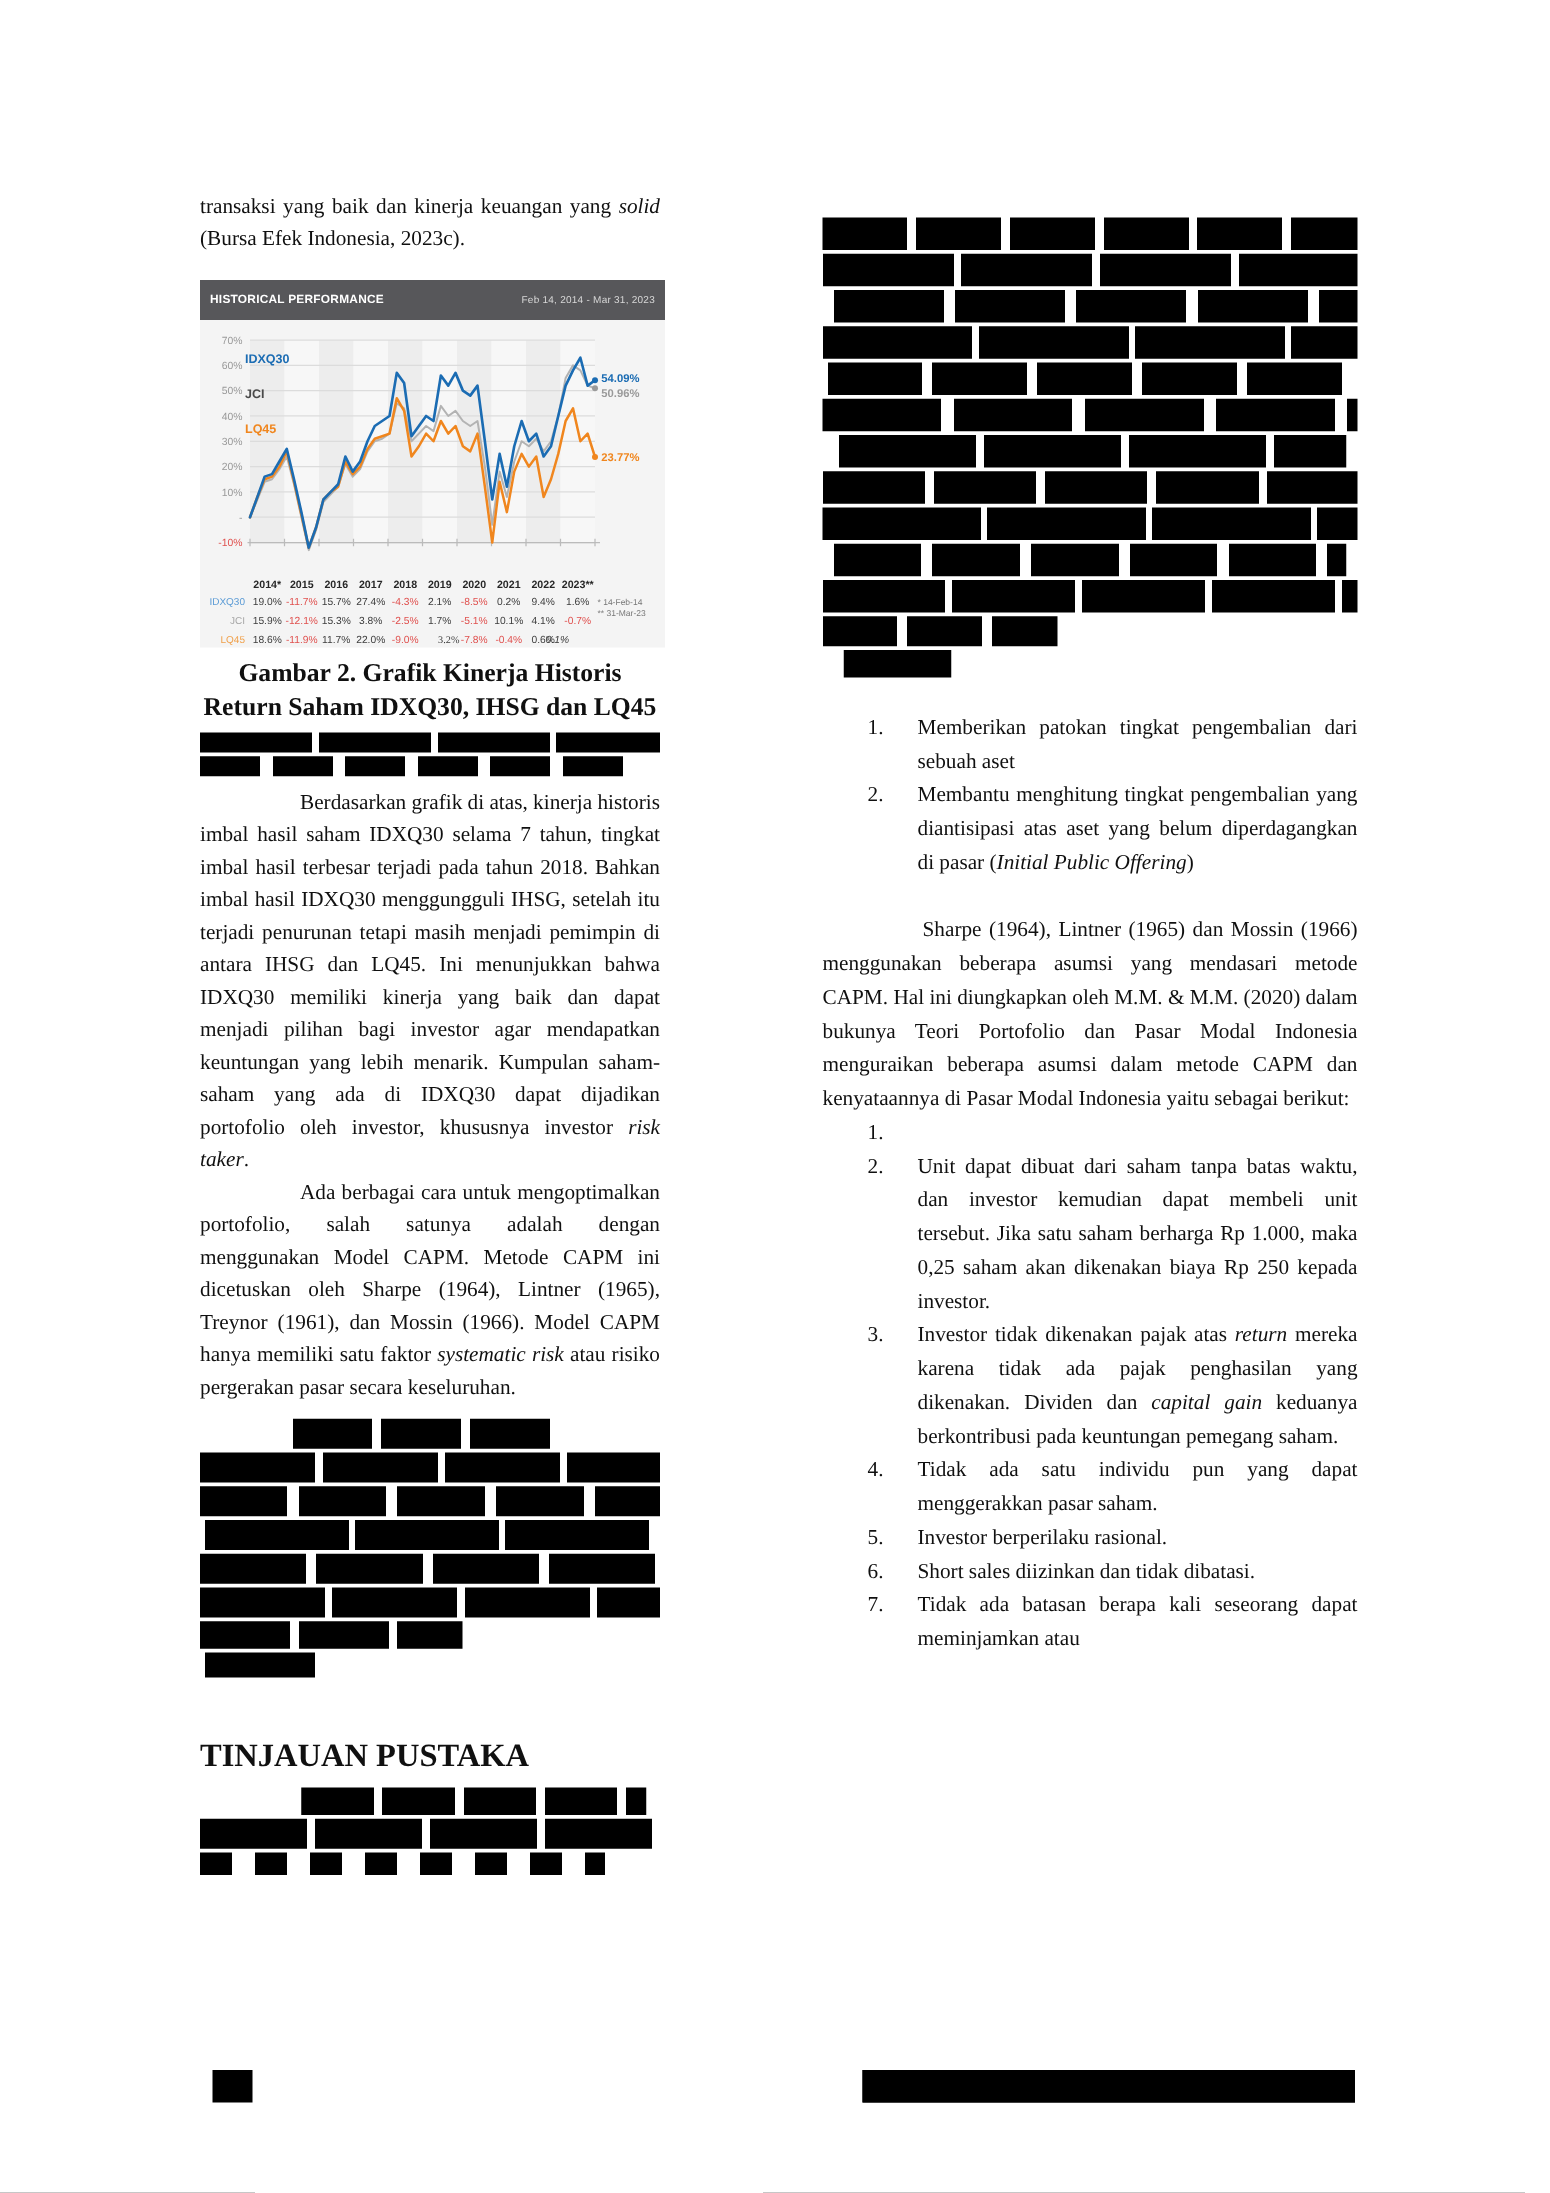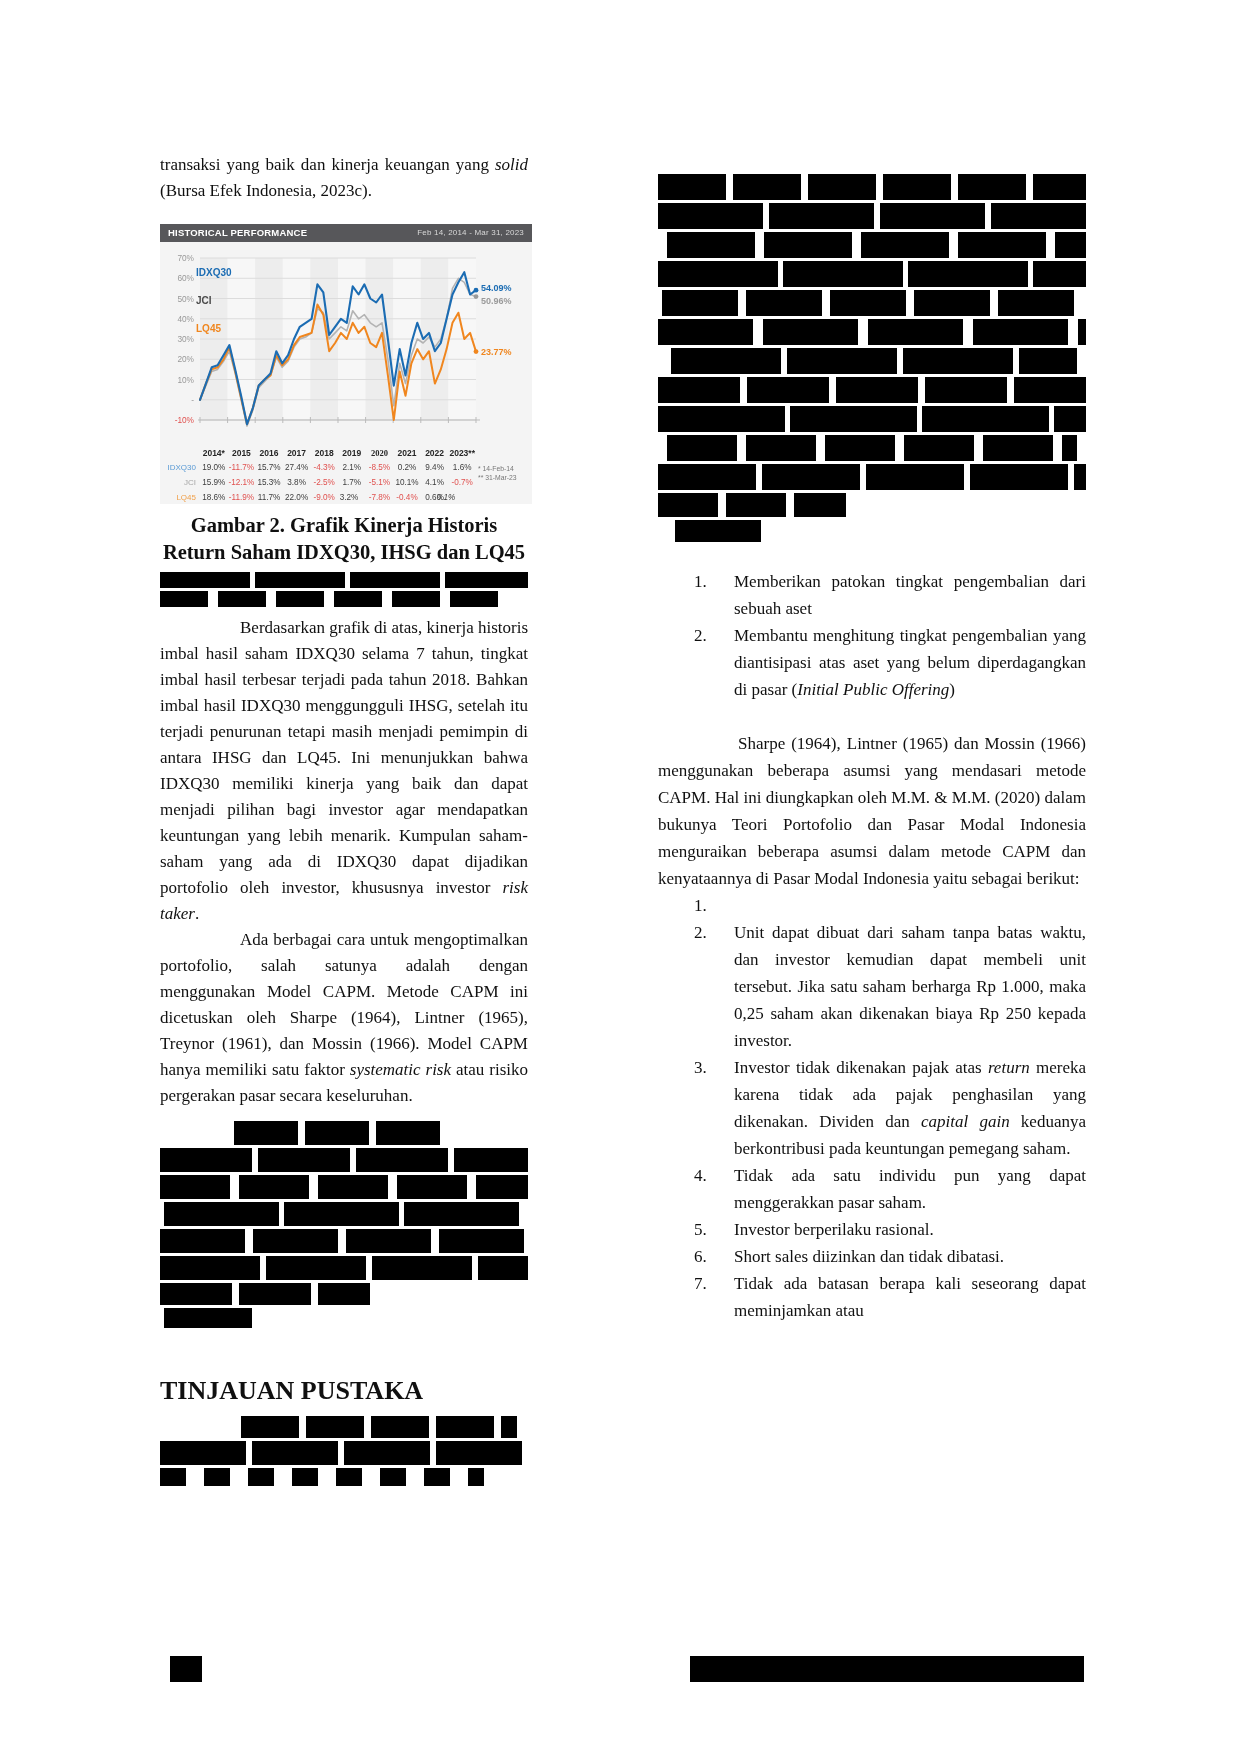--- a/index.html
+++ b/index.html
@@ -6,21 +6,21 @@
   .page{position:relative;width:1240px;height:1754px;background:#ffffff;overflow:hidden;
         font-family:"Liberation Serif",serif;color:#101010;padding-left:29px;}
   .col{position:absolute;text-align:justify;}
   .col-left{left:160px;top:152px;width:368px;font-size:17px;line-height:26px;}
   .col-right{left:658px;top:150px;width:428px;font-size:17px;line-height:27px;}
   p.body{margin:0;text-indent:80px;}
   .caption{font-weight:bold;text-align:center;font-size:20.5px;line-height:27px;margin-top:8px;text-indent:0;}
 
   
   .chart{width:372px;margin-top:20px;font-family:"Liberation Sans",sans-serif;}
-  .chart-header{height:18px;background:#57575a;color:#ffffff;display:flex;justify-content:space-between;
+  .chart-header{height:32px;background:#57575a;color:#ffffff;display:flex;justify-content:space-between;
                 align-items:center;padding:0 8px;font-size:9.5px;font-weight:bold;letter-spacing:.2px;}
   .chart-header .date{color:#d8d8d8;font-weight:normal;font-size:8px;}
   .chart-body{background:#f4f4f4;position:relative;padding:4px 0 6px 0;}
   .xrow{position:relative;height:13px;}
   .xrow span{position:absolute;transform:translateX(-50%);font-size:8.5px;font-weight:bold;color:#262626;white-space:nowrap;}
   .trow{position:relative;height:15px;}
   .trow .lbl{position:absolute;left:0;width:36px;text-align:right;font-size:8px;top:2px;}
   .trow .val{position:absolute;transform:translateX(-50%);font-size:8.2px;top:2px;white-space:nowrap;}
   .fnotes{position:absolute;left:318px;top:222px;font-size:6.8px;color:#777;line-height:9px;white-space:nowrap;}
 
@@ -108,21 +108,21 @@
             <circle cx="316" cy="105.61575" r="2.4" fill="#f0861e"></circle>
             <text x="321" y="108.61575" font-size="9" font-weight="bold" font-family="Liberation Sans, sans-serif" fill="#f0861e">23.77%</text>
           </svg>
         <div class="xrow" id="xrow">
             <span style="left: 53.8px;">2014*</span>
             <span style="left: 81.4px;">2015</span>
             <span style="left: 109px;">2016</span>
             <span style="left: 136.6px;">2017</span>
             <span style="left: 164.2px;">2018</span>
             <span style="left: 191.8px;">2019</span>
-            <span style="left: 219.4px; font-family: Liberation Serif, serif;">2020</span>
+            <span style="left: 219.4px;">2020</span>
             <span style="left: 247px;">2021</span>
             <span style="left: 274.6px;">2022</span>
             <span style="left: 302.2px;">2023**</span>
           </div>
         <div id="tbl">
             <div class="trow">
               <span class="lbl" style="color: rgb(91, 155, 213);">IDXQ30</span>
               <span class="val" style="left: 53.8px; color: rgb(61, 61, 61);">19.0%</span>
               <span class="val" style="left: 81.4px; color: rgb(224, 81, 79);">-11.7%</span>
               <span class="val" style="left: 109px; color: rgb(61, 61, 61);">15.7%</span>
@@ -147,21 +147,21 @@
               <span class="val" style="left: 274.6px; color: rgb(61, 61, 61);">4.1%</span>
               <span class="val" style="left: 302.2px; color: rgb(224, 81, 79);">-0.7%</span>
             </div>
             <div class="trow">
               <span class="lbl" style="color: rgb(240, 160, 74);">LQ45</span>
               <span class="val" style="left: 53.8px; color: rgb(61, 61, 61);">18.6%</span>
               <span class="val" style="left: 81.4px; color: rgb(224, 81, 79);">-11.9%</span>
               <span class="val" style="left: 109px; color: rgb(61, 61, 61);">11.7%</span>
               <span class="val" style="left: 136.6px; color: rgb(61, 61, 61);">22.0%</span>
               <span class="val" style="left: 164.2px; color: rgb(224, 81, 79);">-9.0%</span>
-              <span class="val" style="left: 189px; color: rgb(61, 61, 61);">3.2%</span>
+              <span class="val" style="left: 199px; color: rgb(61, 61, 61); font-family: Liberation Serif, serif;">3.2%</span>
               <span class="val" style="left: 219.4px; color: rgb(224, 81, 79);">-7.8%</span>
               <span class="val" style="left: 247px; color: rgb(224, 81, 79);">-0.4%</span>
               <span class="val" style="left: 274.6px; color: rgb(61, 61, 61);">0.6%</span>
               <span class="val" style="left: 286px; color: rgb(61, 61, 61); font-style: italic;">0.1%</span>
             </div>
           </div>
         <div class="fnotes">
           <div>*  14-Feb-14</div>
           <div>** 31-Mar-23</div>
         </div>

